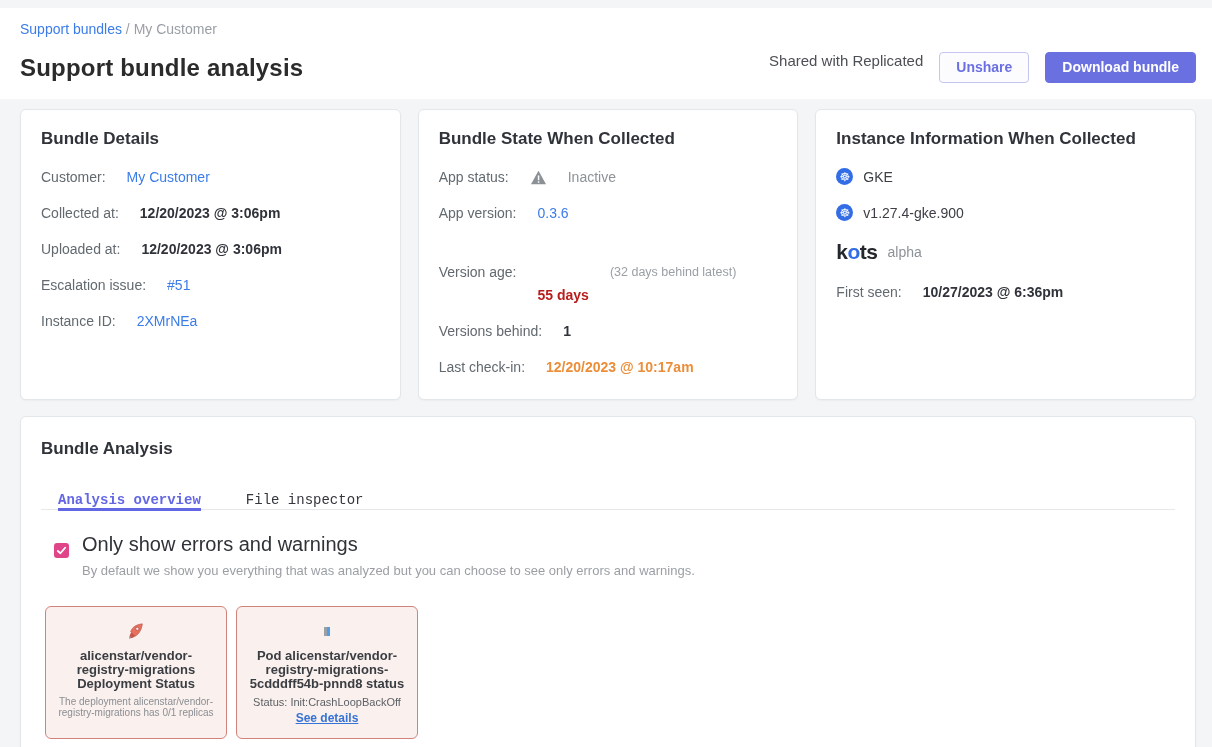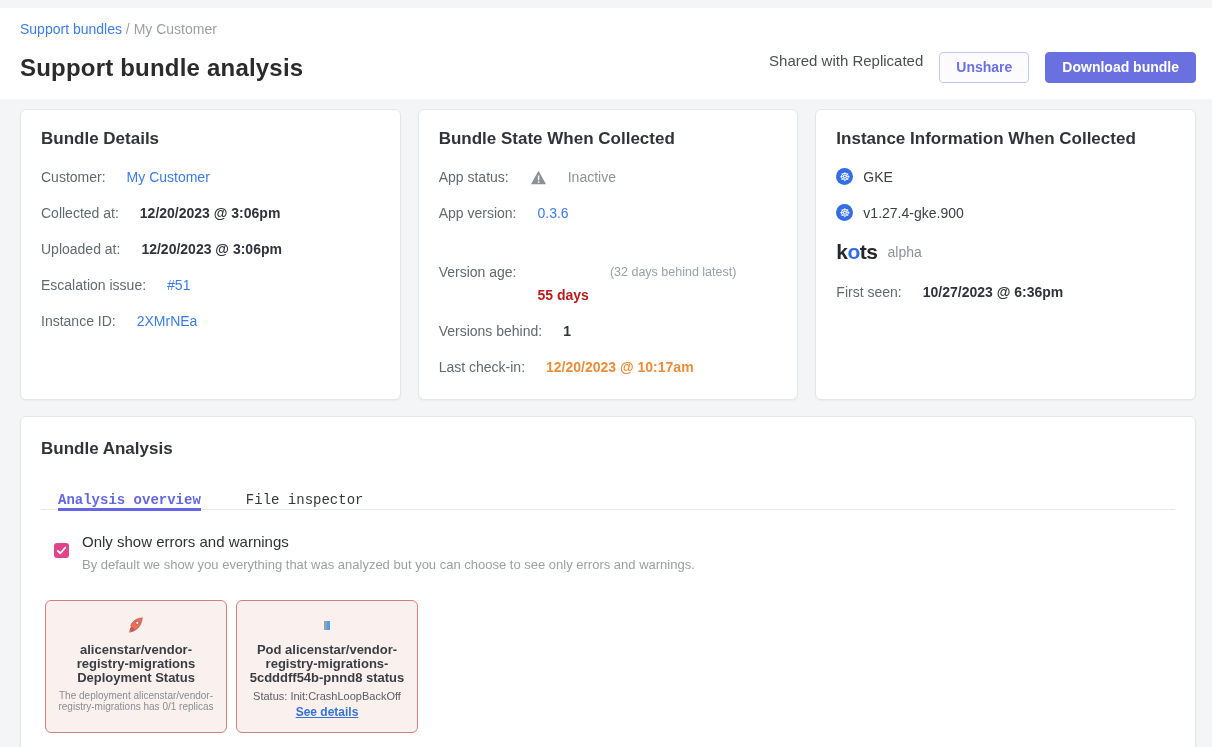--- a/index.html
+++ b/index.html
@@ -77,21 +77,21 @@
   .tabs { display:flex; gap:45px; margin-top:33px; padding-left:17px; border-bottom:1px solid #e6e8ea; }
   .tab { font-size:14px; cursor:pointer; border-bottom:3px solid transparent; margin-bottom:-2px; color:#33363c;font-family:Liberation Mono, monospace; }
   .tab.active { color:#6467e4; font-weight:700; border-bottom-color:#6467e4; }
 
   .filter-row { display:flex; align-items:flex-start; margin-top:23px; padding-left:13px; }
   .checkbox {
     width:15px; height:15px; border-radius:3px; background:#e0458a;
     display:inline-flex; align-items:center; justify-content:center;
     margin:10px 13px 0 0; cursor:pointer; flex:0 0 auto;
   }
-  .filter-label { font-size:15px; color:#2f3338; }
+  .filter-label { font-size:20px; color:#2f3338; }
   .filter-desc { font-size:13px; color:#9b9fa4; margin-top:7px; }
 
   .error-cards { display:flex; gap:9px; margin-top:28px; padding-left:4px; }
   .error-card {
     width:182px; min-height:126px;
     background:#faf0ee;
     border:1px solid #d0837c;
     border-radius:6px;
     padding:12px 10px 12px;
     text-align:center;

